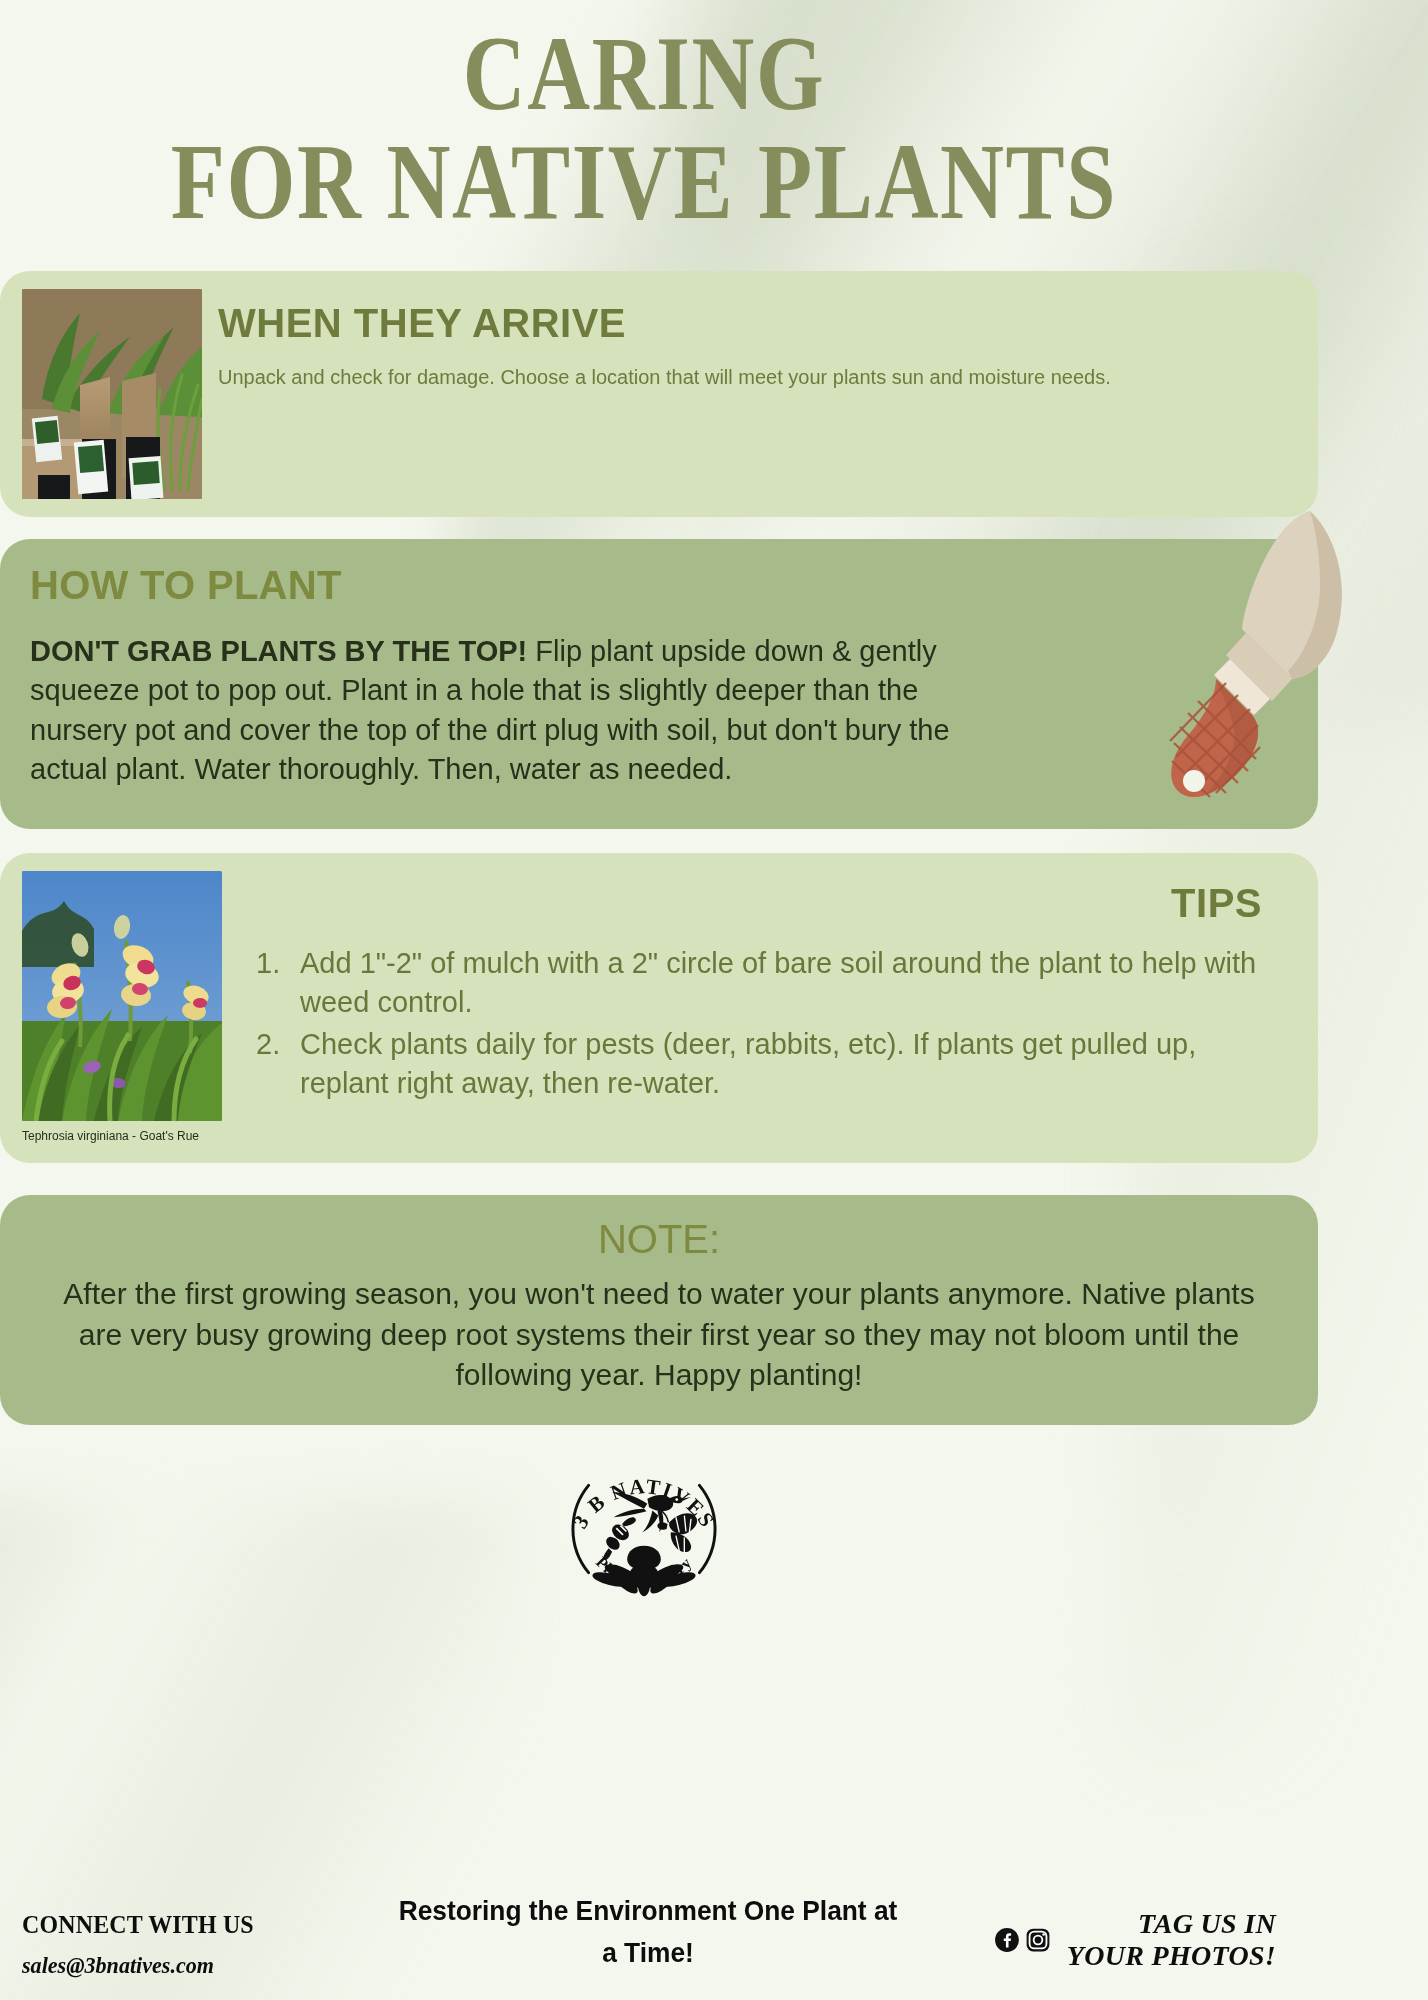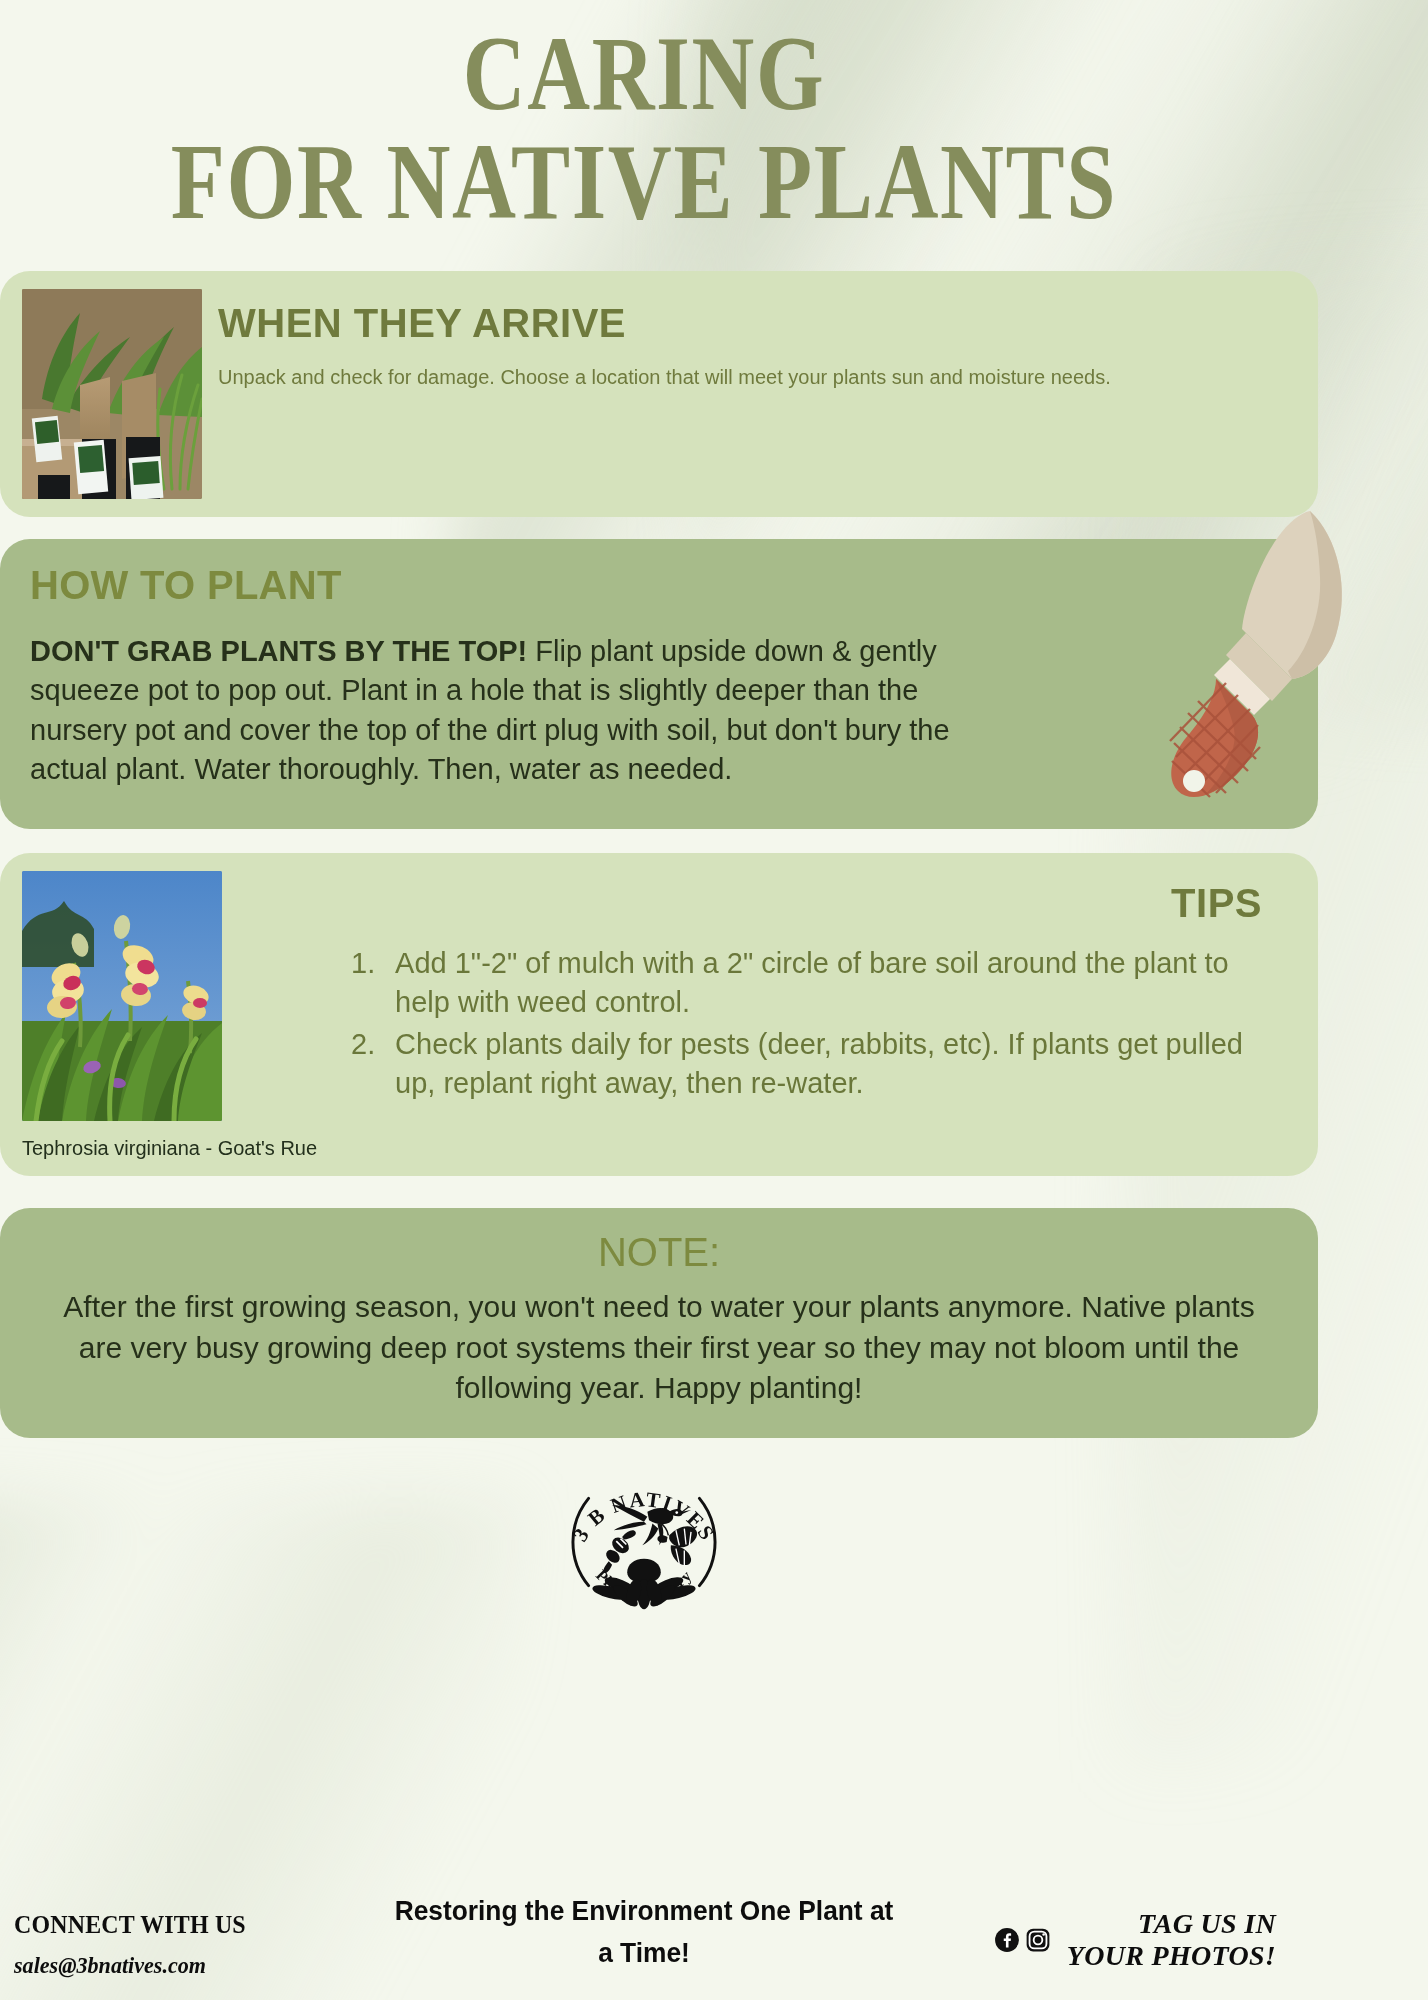--- a/index.html
+++ b/index.html
@@ -190,23 +190,23 @@
   .tips-photo-wrap { flex: 0 0 200px; }
   .photo-tips {
     width: 200px;
     height: 250px;
     border-radius: 2px;
     overflow: hidden;
     position: relative;
     background: #4e7ebd;
   }
   .photo-caption {
-    font-size: 20px;
+    font-size: 12px;
     color: #23301c;
-    margin-top: 16px;
+    margin-top: 8px;
     white-space: nowrap;
   }
   .card-tips-body { flex: 1; padding-top: 10px; padding-right: 36px; }
   .h-tips {
     font-size: 40px;
     font-weight: 700;
     color: #6f7a3d;
     letter-spacing: 0.5px;
     margin-bottom: 18px;
     text-align: right;
@@ -254,21 +254,21 @@
   .logo-block {
     margin-top: 20px;
     display: flex;
     justify-content: center;
   }
   .logo { width: 168px; height: 168px; }
 
   
   .footer {
     position: absolute;
-    left: 0; right: 0;
+    left: 8px; right: 0;
     bottom: 14px;
     height: 110px;
     display: flex;
     align-items: flex-start;
     padding: 0 10px;
   }
   .footer-left {
     width: 360px;
     padding-left: 4px;
     padding-top: 34px;

